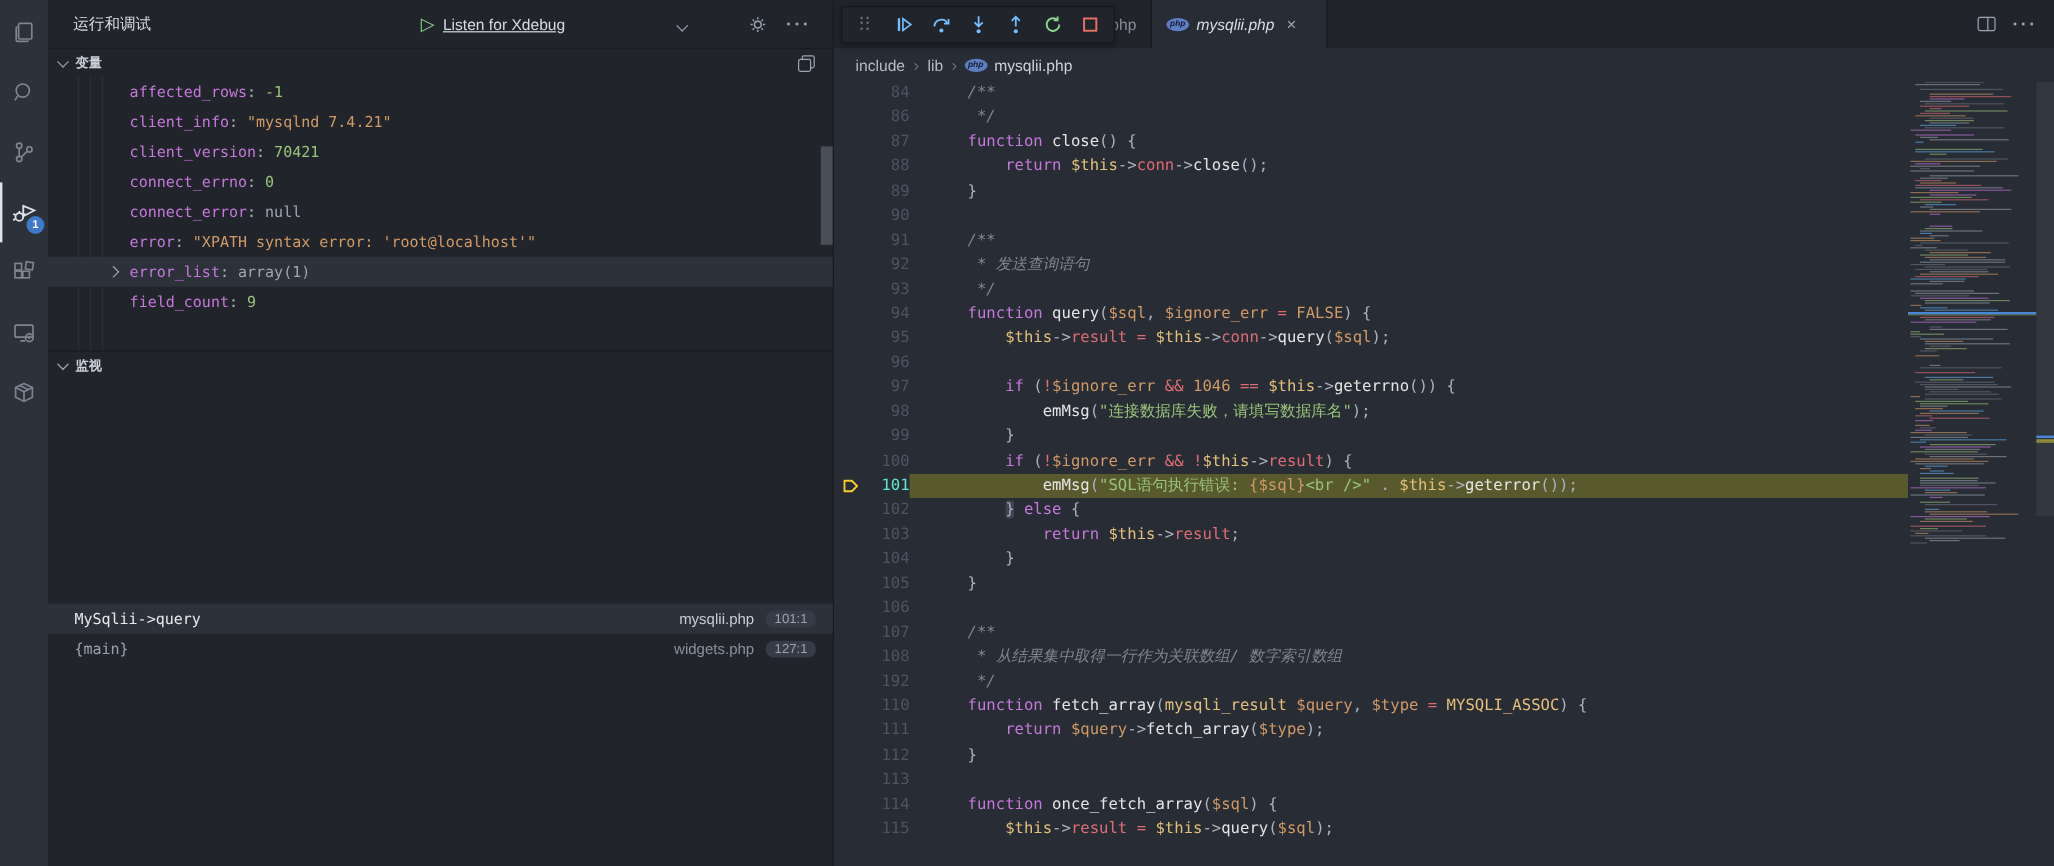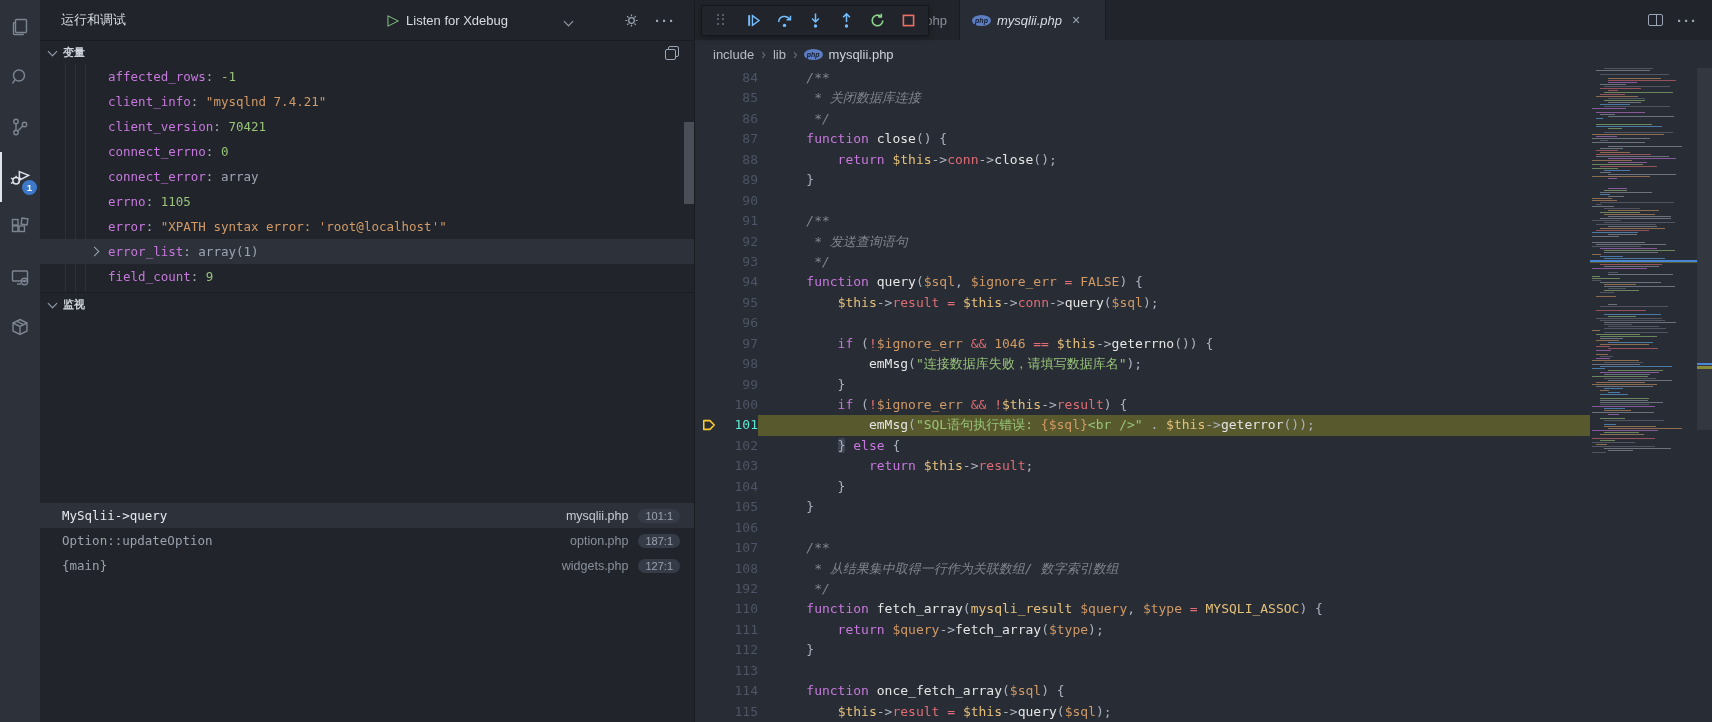--- a/index.html
+++ b/index.html
@@ -15,21 +15,21 @@
   .ab-item.active svg { stroke:#dde1e8; }
   .ab-badge { position:absolute; right:3px; bottom:7px; min-width:15px; height:15px; border-radius:50%;
     background:#3d78c9; color:#fff; font-size:9.5px; line-height:15px; text-align:center; font-weight:bold; }
 
   
   .sidebar { width:655px; flex:none; background:#21252b; display:flex; flex-direction:column; border-right:1px solid #181b20; }
   .side-top { height:40px; flex:none; display:flex; align-items:center; padding:0 10px 0 21px;text-align:center; }
   .side-title { color:#d7dbe2; font-size:13px; }
   .side-top .grow { flex:1; }
   .play-glyph { color:#8ed08e; font-size:15px; margin-right:7px; cursor:pointer; }
-  .cfg-label { color:#d7dbe2; margin-right:57px; cursor:pointer; }
+  .cfg-label { color:#d7dbe2; margin-right:94px; cursor:pointer;text-decoration:underline; }
   .chev { display:inline-block; width:7px; height:7px; border-right:1.5px solid #9da5b4; border-bottom:1.5px solid #9da5b4; }
   .chev.down { transform:rotate(45deg); }
   .chev.right { transform:rotate(-45deg); }
   .side-top .chev-wrap { margin-right:44px; cursor:pointer; }
   .icon-btn { color:#9da5b4; margin:0 8px; cursor:pointer; display:flex; align-items:center; }
   .dots { letter-spacing:2px; font-size:15px; color:#9da5b4; font-weight:bold; }
 
   .sec-h { height:24px; flex:none; display:flex; align-items:center; padding:0 10px 0 7px; background:#21252b;
     border-top:1px solid #191c22; font-size:11px; font-weight:bold; color:#cdd2da; }
   .sec-h .chev { margin:0 7px 2px 2px; }
@@ -200,45 +200,39 @@
     </div>
     <div class="vars-content" id="varlist">
       <div class="guide" style="left:25px"></div>
       <div class="guide" style="left:35px"></div>
       <div class="guide" style="left:45px"></div>
       <div class="vscroll"></div>
     <div class="vrow"><span class="vname">affected_rows</span><span class="vcolon">: </span><span class="vv-num">-1</span></div>
         <div class="vrow"><span class="vname">client_info</span><span class="vcolon">: </span><span class="vv-str">"mysqlnd 7.4.21"</span></div>
         <div class="vrow"><span class="vname">client_version</span><span class="vcolon">: </span><span class="vv-num">70421</span></div>
         <div class="vrow"><span class="vname">connect_errno</span><span class="vcolon">: </span><span class="vv-num">0</span></div>
-        <div class="vrow"><span class="vname">connect_error</span><span class="vcolon">: </span><span class="vv-null">array</span></div>
-        <div class="vrow"><span class="vname">errno</span><span class="vcolon">: </span><span class="vv-num">1105</span></div>
+        <div class="vrow"><span class="vname">connect_error</span><span class="vcolon">: </span><span class="vv-null">null</span></div>
         <div class="vrow"><span class="vname">error</span><span class="vcolon">: </span><span class="vv-str">"XPATH syntax error: 'root@localhost'"</span></div>
         <div class="vrow sel"><span class="twisty chev right"></span><span class="vname">error_list</span><span class="vcolon">: </span><span class="vv-arr">array(1)</span></div>
         <div class="vrow"><span class="vname">field_count</span><span class="vcolon">: </span><span class="vv-num">9</span></div>
       </div>
 
     <div class="sec-h">
       <span class="chev down"></span>
       <span>监视</span>
     </div>
     <div class="watch-content"></div>
 
     <div id="cslist">
         <div class="csrow sel">
           <span class="cs-name">MySqlii-&gt;query</span>
           <span class="cs-file">mysqlii.php</span>
           <span class="cs-line">101:1</span>
         </div>
         <div class="csrow">
-          <span class="cs-name">Option::updateOption</span>
-          <span class="cs-file">option.php</span>
-          <span class="cs-line">187:1</span>
-        </div>
-        <div class="csrow">
           <span class="cs-name">{main}</span>
           <span class="cs-file">widgets.php</span>
           <span class="cs-line">127:1</span>
         </div>
       </div>
   </div>
 
   <div class="editor-col">
     <div class="tabbar">
       <div class="tab t0">
@@ -260,21 +254,20 @@
       <span class="bc-item">include</span>
       <span class="bc-sep">›</span>
       <span class="bc-item">lib</span>
       <span class="bc-sep last">›</span>
       <span class="phpicon">php</span>
       <span class="bc-file" style="margin-left:6px">mysqlii.php</span>
     </div>
 
     <div class="codearea" id="codearea">
       <div class="code-line"><span class="ln">84</span><span class="lc"><span class="c">    /**</span></span></div>
-        <div class="code-line"><span class="ln">85</span><span class="lc"><span class="c">     * 关闭数据库连接</span></span></div>
         <div class="code-line"><span class="ln">86</span><span class="lc"><span class="c">     */</span></span></div>
         <div class="code-line"><span class="ln">87</span><span class="lc"><span class="k">    function </span><span class="f">close</span><span class="p">() {</span></span></div>
         <div class="code-line"><span class="ln">88</span><span class="lc"><span class="k">        return </span><span class="v">$this</span><span class="p">-&gt;</span><span class="r">conn</span><span class="p">-&gt;</span><span class="f">close</span><span class="p">();</span></span></div>
         <div class="code-line"><span class="ln">89</span><span class="lc"><span class="p">    }</span></span></div>
         <div class="code-line"><span class="ln">90</span><span class="lc"></span></div>
         <div class="code-line"><span class="ln">91</span><span class="lc"><span class="c">    /**</span></span></div>
         <div class="code-line"><span class="ln">92</span><span class="lc"><span class="c">     * 发送查询语句</span></span></div>
         <div class="code-line"><span class="ln">93</span><span class="lc"><span class="c">     */</span></span></div>
         <div class="code-line"><span class="ln">94</span><span class="lc"><span class="k">    function </span><span class="f">query</span><span class="p">(</span><span class="a">$sql</span><span class="p">, </span><span class="a">$ignore_err</span><span class="o"> = </span><span class="a">FALSE</span><span class="p">) {</span></span></div>
         <div class="code-line"><span class="ln">95</span><span class="lc"><span class="p">        </span><span class="v">$this</span><span class="p">-&gt;</span><span class="r">result</span><span class="o"> = </span><span class="v">$this</span><span class="p">-&gt;</span><span class="r">conn</span><span class="p">-&gt;</span><span class="f">query</span><span class="p">(</span><span class="a">$sql</span><span class="p">);</span></span></div>

